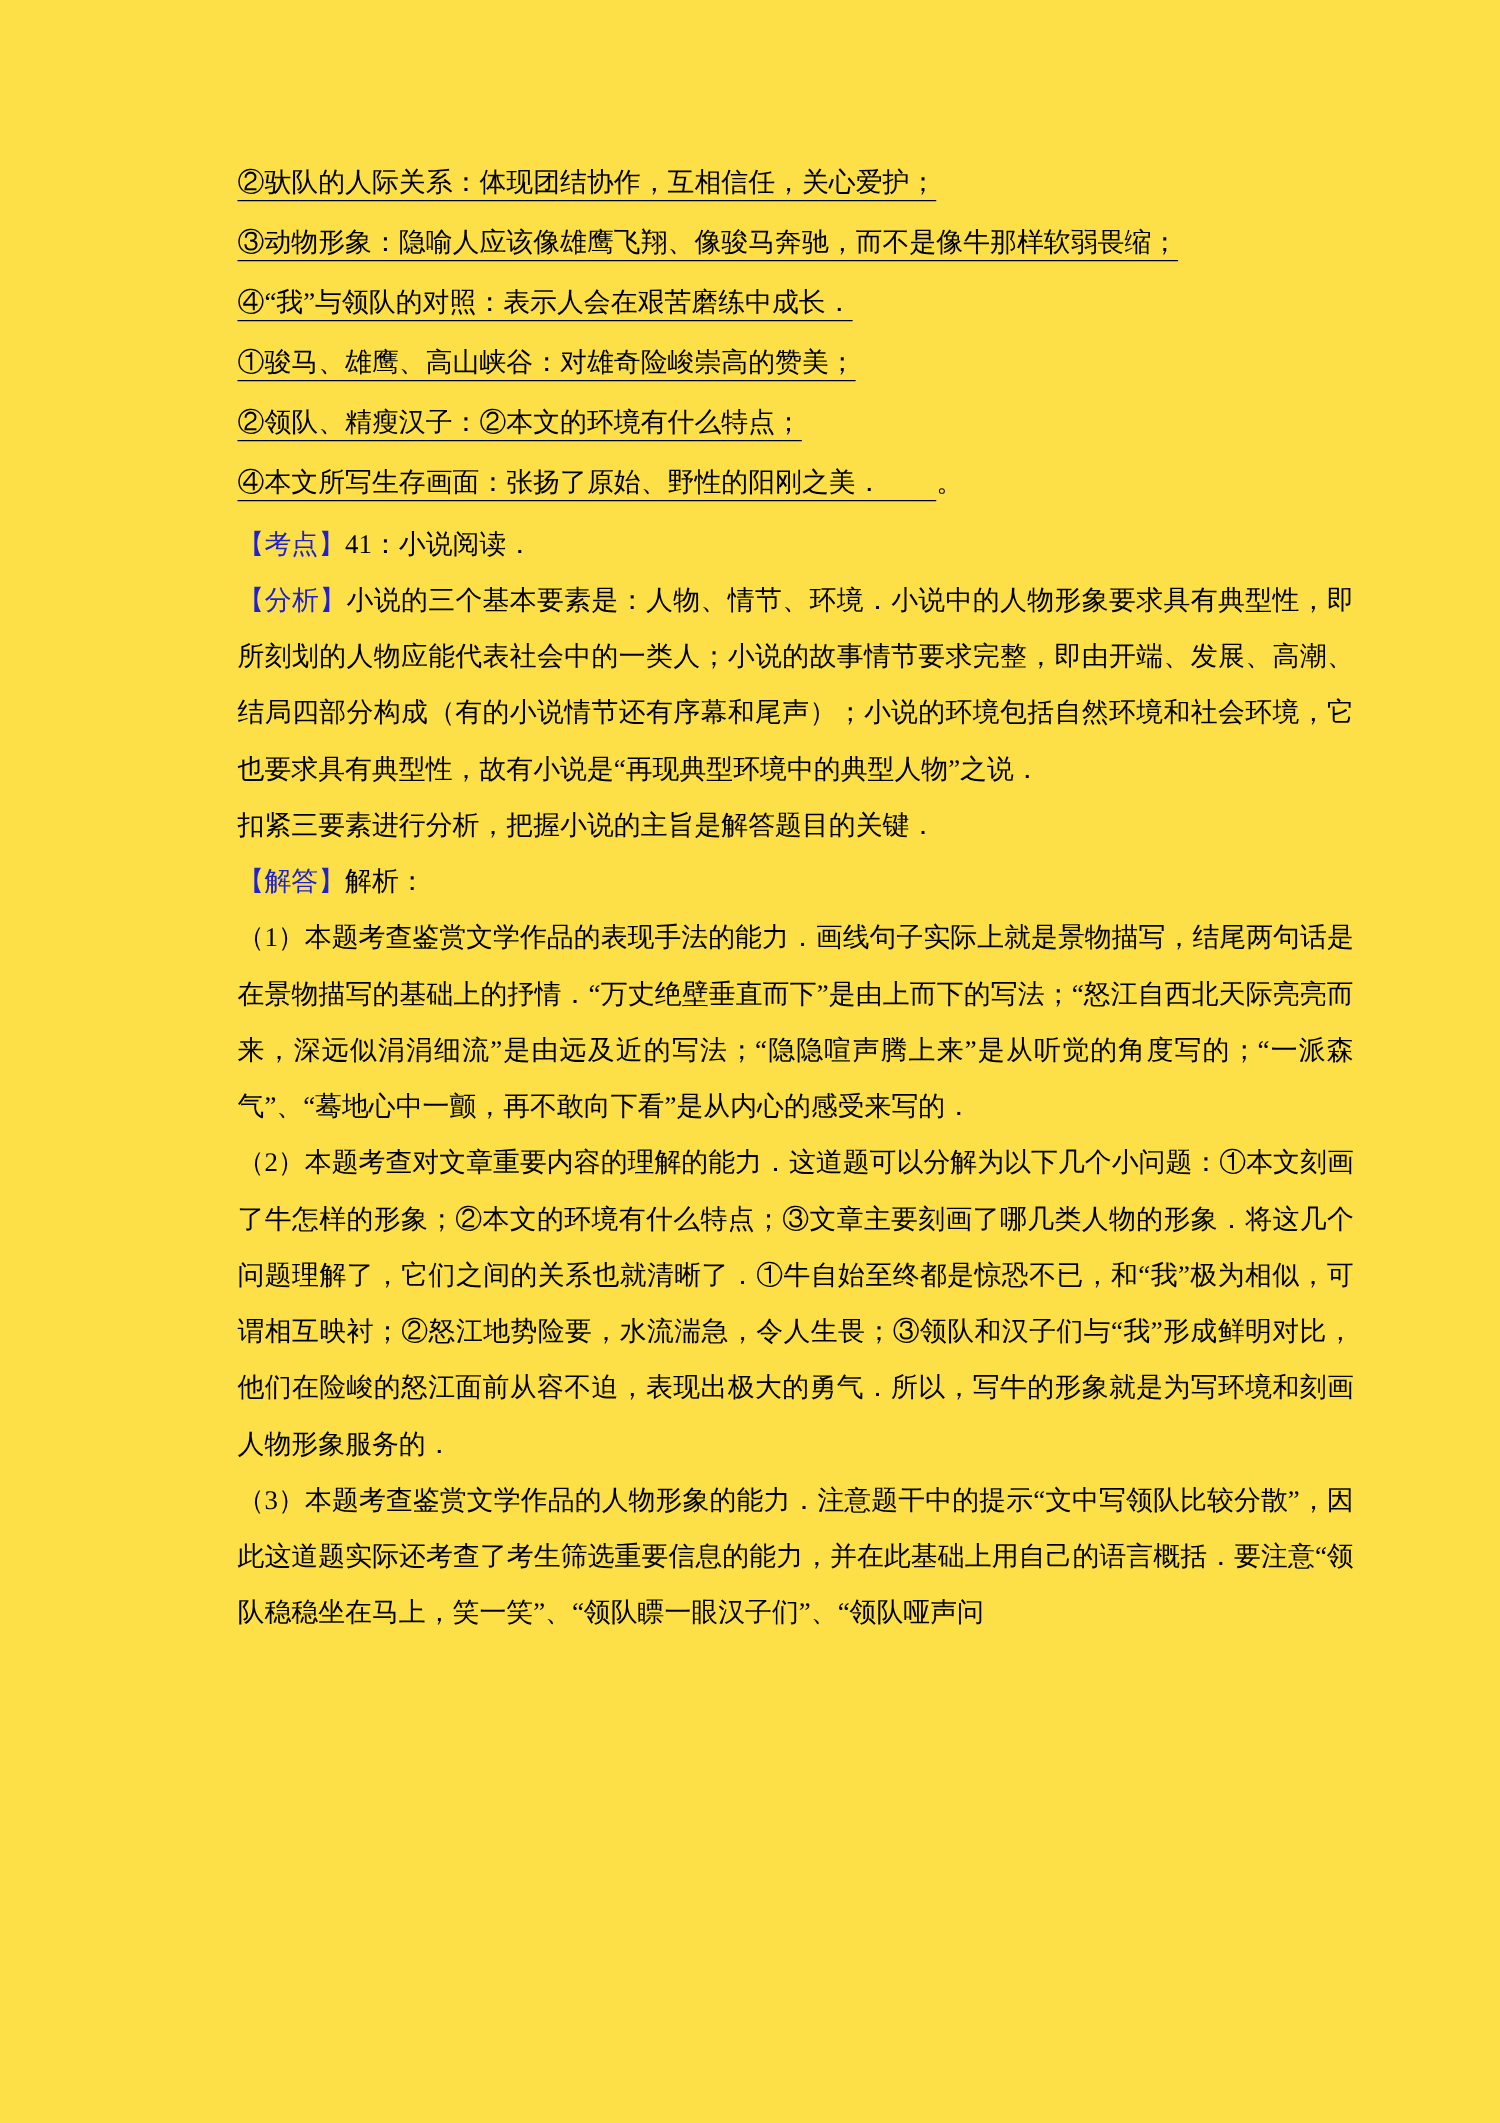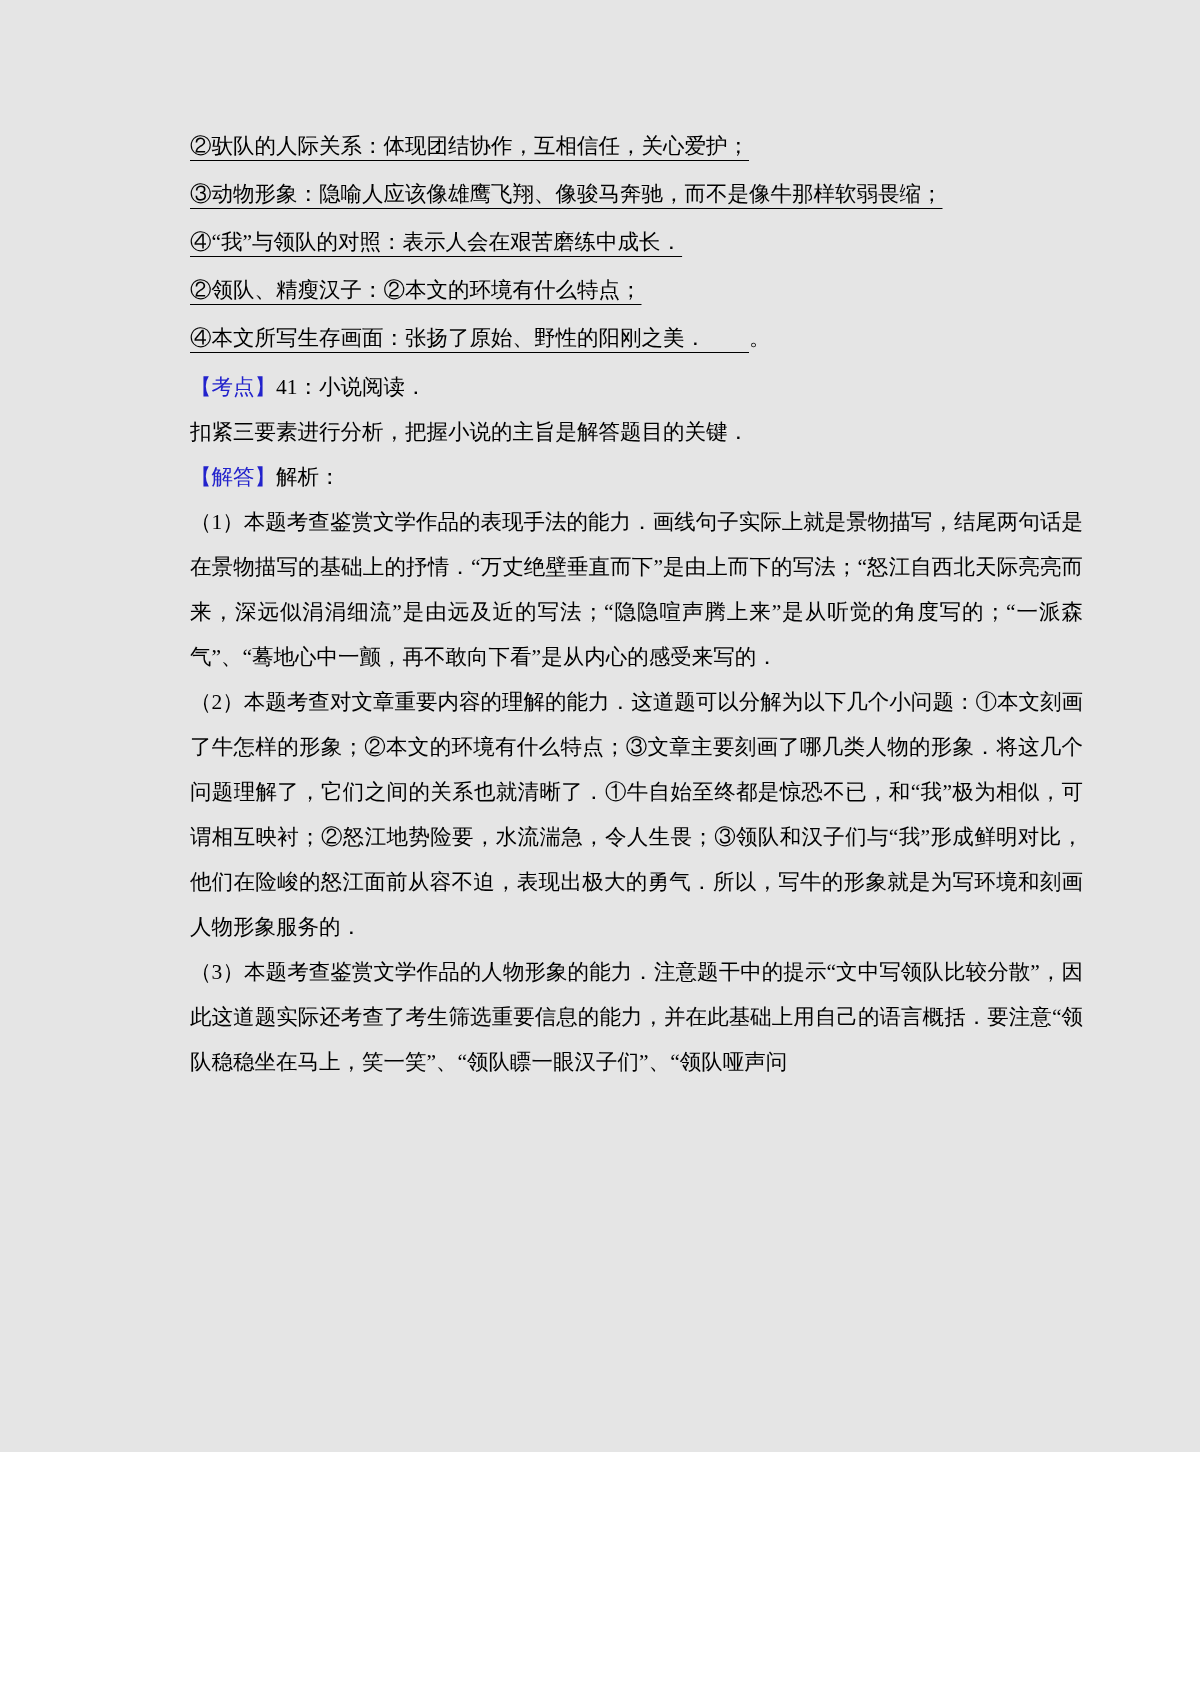--- a/index.html
+++ b/index.html
@@ -6,23 +6,23 @@
   html, body { background: #ffffff; }
   body {
     width: 1200px;
     height: 1698px;
     overflow: hidden;
     font-family: "Liberation Serif", "DejaVu Serif", serif;
     color: #000000;
   }
   .page {
     width: 1200px;
-    height: 1452px;
+    height: 1698px;
     padding: 122px 117px 0 190px;
-    background: #e5e5e5;
+    background: #fde047;
   }
   .ans-line {
     font-size: 21.5px;
     line-height: 48px;
     text-align: left;
     white-space: pre-wrap;
   }
   .u {
     text-decoration: underline;
     text-decoration-thickness: 1px;
@@ -39,28 +39,32 @@
 </style>
 </head>
 <body>
 
 <div class="page">
 
   <div>
     <div class="ans-line"><span class="u">②驮队的人际关系：体现团结协作，互相信任，关心爱护；</span></div>
     <div class="ans-line"><span class="u">③动物形象：隐喻人应该像雄鹰飞翔、像骏马奔驰，而不是像牛那样软弱畏缩；</span></div>
     <div class="ans-line"><span class="u">④“我”与领队的对照：表示人会在艰苦磨练中成长．</span></div>
+    <div class="ans-line"><span class="u">①骏马、雄鹰、高山峡谷：对雄奇险峻崇高的赞美；</span></div>
     <div class="ans-line"><span class="u">②领队、精瘦汉子：②本文的环境有什么特点；</span></div>
     <div class="ans-line"><span class="u">④本文所写生存画面：张扬了原始、野性的阳刚之美．　　</span><span>。</span></div>
   </div>
 
   <p class="para spaced">
     <span class="label-blue">【考点】</span><span>41：小说阅读．</span>
   </p>
 
+  <p class="para">
+    <span class="label-blue">【分析】</span><span>小说的三个基本要素是：人物、情节、环境．小说中的人物形象要求具有典型性，即所刻划的人物应能代表社会中的一类人；小说的故事情节要求完整，即由开端、发展、高潮、结局四部分构成（有的小说情节还有序幕和尾声）；小说的环境包括自然环境和社会环境，它也要求具有典型性，故有小说是“再现典型环境中的典型人物”之说．</span>
+  </p>
 
   <p class="para">扣紧三要素进行分析，把握小说的主旨是解答题目的关键．</p>
 
   <p class="para">
     <span class="label-blue">【解答】</span><span>解析：</span>
   </p>
 
   <p class="para">（1）本题考查鉴赏文学作品的表现手法的能力．画线句子实际上就是景物描写，结尾两句话是在景物描写的基础上的抒情．“万丈绝壁垂直而下”是由上而下的写法；“怒江自西北天际亮亮而来，深远似涓涓细流”是由远及近的写法；“隐隐喧声腾上来”是从听觉的角度写的；“一派森气”、“蓦地心中一颤，再不敢向下看”是从内心的感受来写的．</p>
   <p class="para">（2）本题考查对文章重要内容的理解的能力．这道题可以分解为以下几个小问题：①本文刻画了牛怎样的形象；②本文的环境有什么特点；③文章主要刻画了哪几类人物的形象．将这几个问题理解了，它们之间的关系也就清晰了．①牛自始至终都是惊恐不已，和“我”极为相似，可谓相互映衬；②怒江地势险要，水流湍急，令人生畏；③领队和汉子们与“我”形成鲜明对比，他们在险峻的怒江面前从容不迫，表现出极大的勇气．所以，写牛的形象就是为写环境和刻画人物形象服务的．</p>
   <p class="para">（3）本题考查鉴赏文学作品的人物形象的能力．注意题干中的提示“文中写领队比较分散”，因此这道题实际还考查了考生筛选重要信息的能力，并在此基础上用自己的语言概括．要注意“领队稳稳坐在马上，笑一笑”、“领队瞟一眼汉子们”、“领队哑声问</p>

